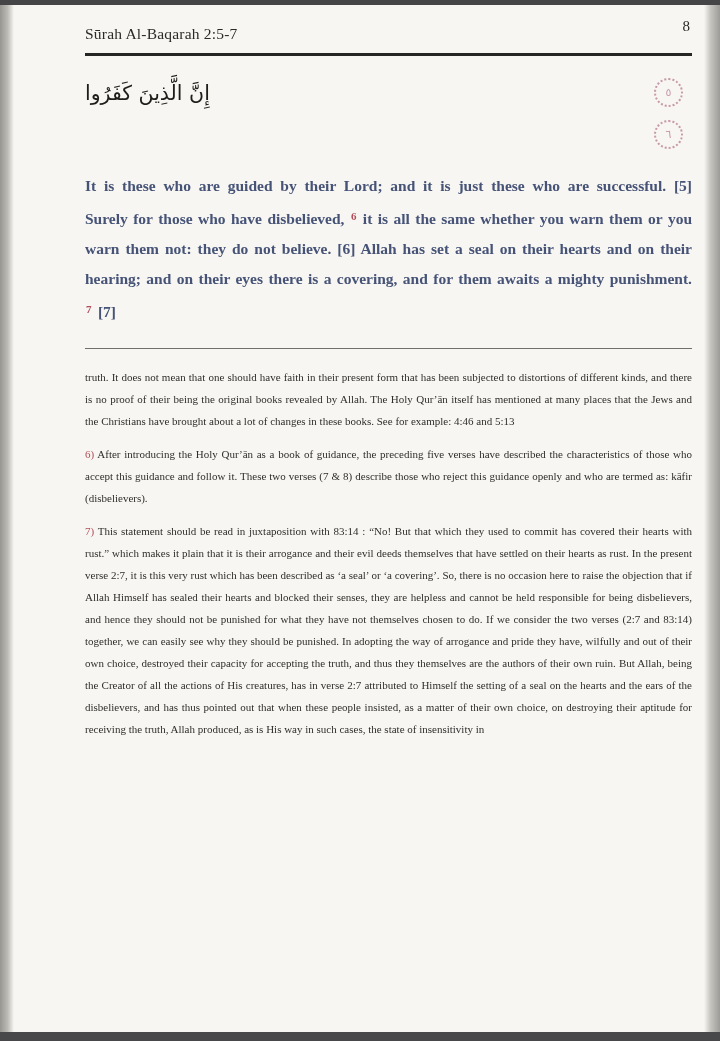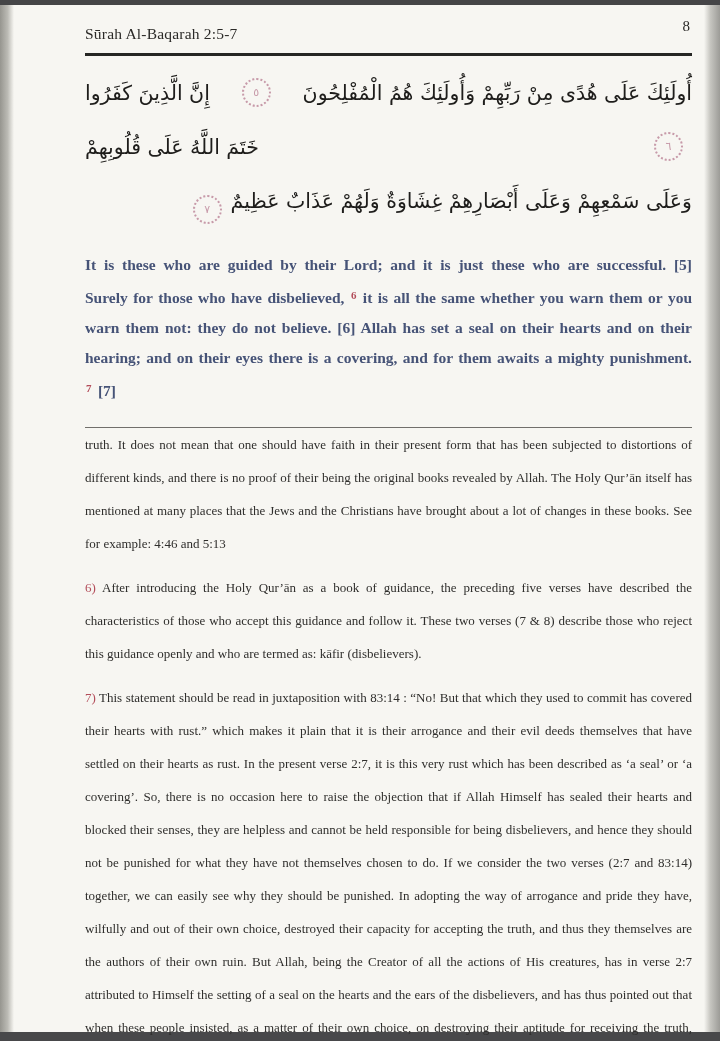--- a/index.html
+++ b/index.html
@@ -40,21 +40,21 @@
     font-family:"DejaVu Sans", sans-serif;
   }
 
   .translation {
     margin-top:22px; font-size:15.5px; font-weight:bold;
     line-height:30px; text-align:justify; word-spacing:1.5px;
     color:var(--trans,#465377);
   }
   .seg-ref { color:var(--ref,#b34d5a); font-size:11px; vertical-align:4px; margin:0 1px; }
 
-  .commentary { margin-top:0; font-size:13px; line-height:33px;
+  .commentary { margin-top:17px; font-size:11px; line-height:22px;
                 text-align:justify; color:#2f2e2c; }
   .commentary p { margin:0 0 11px 0; }
   .seg-fnnum { color:var(--ref,#b34d5a); }
   .seg-italic { }
 </style>
 </head>
 <body>
 
 <div class="screen">
   <div class="edge-top"></div>
@@ -65,29 +65,26 @@
   <div class="content">
 
     <header>
       <div class="title">Sūrah Al-Baqarah 2:5-7</div>
       <div class="pagenum">8</div>
     </header>
     <div class="rule-header"></div>
 
     <div class="quran" dir="rtl">
       <div class="qline qline-justify">
-          <span class="seg seg-ar">أُولَئِكَ عَلَى هُدًى مِنْ رَبِّهِمْ وَأُولَئِكَ هُمُ الْمُفْلِحُونَ</span>
           <span class="seg seg-ayah">٥</span>
           <span class="seg seg-ar">إِنَّ الَّذِينَ كَفَرُوا</span>
         </div>
       <div class="qline qline-justify">
           <span class="seg seg-ayah">٦</span>
-          <span class="seg seg-ar">خَتَمَ اللَّهُ عَلَى قُلُوبِهِمْ</span>
         </div>
-      <div class="qline qline-end"><span class="seg seg-ar">وَعَلَى سَمْعِهِمْ وَعَلَى أَبْصَارِهِمْ غِشَاوَةٌ وَلَهُمْ عَذَابٌ عَظِيمٌ</span><span class="seg seg-ayah">٧</span></div>
     </div>
 
     <div class="translation"><span class="seg seg-normal">It is these who are guided by their Lord; and it is just these who are successful. [5] Surely for those who have disbelieved, </span><span class="seg seg-ref">6</span><span class="seg seg-normal"> it is all the same whether you warn them or you warn them not: they do not believe. [6] Allah has set a seal on their hearts and on their hearing; and on their eyes there is a covering, and for them awaits a mighty punishment. </span><span class="seg seg-ref">7</span><span class="seg seg-normal"> [7]</span></div>
 
     <div class="rule-thin"></div>
 
     <div class="commentary">
       <p><span class="seg seg-normal">truth. It does not mean that one should have faith in their present form that has been subjected to distortions of different kinds, and there is no proof of their being the original books revealed by Allah. The Holy Qur’ān itself has mentioned at many places that the Jews and the Christians have brought about a lot of changes in these books. See for example: 4:46 and 5:13</span></p>
       <p><span class="seg seg-fnnum">6)</span><span class="seg seg-normal"> After introducing the Holy Qur’ān as a book of guidance, the preceding five verses have described the characteristics of those who accept this guidance and follow it. These two verses (7 &amp; 8) describe those who reject this guidance openly and who are termed as: </span><span class="seg seg-italic">kāfir</span><span class="seg seg-normal"> (disbelievers).</span></p>
       <p><span class="seg seg-fnnum">7)</span><span class="seg seg-normal"> This statement should be read in juxtaposition with 83:14 : “No! But that which they used to commit has covered their hearts with rust.” which makes it plain that it is their arrogance and their evil deeds themselves that have settled on their hearts as rust. In the present verse 2:7, it is this very rust which has been described as ‘a seal’ or ‘a covering’. So, there is no occasion here to raise the objection that if Allah Himself has sealed their hearts and blocked their senses, they are helpless and cannot be held responsible for being disbelievers, and hence they should not be punished for what they have not themselves chosen to do. If we consider the two verses (2:7 and 83:14) together, we can easily see why they should be punished. In adopting the way of arrogance and pride they have, wilfully and out of their own choice, destroyed their capacity for accepting the truth, and thus they themselves are the authors of their own ruin. But Allah, being the Creator of all the actions of His creatures, has in verse 2:7 attributed to Himself the setting of a seal on the hearts and the ears of the disbelievers, and has thus pointed out that when these people insisted, as a matter of their own choice, on destroying their aptitude for receiving the truth, Allah produced, as is His way in such cases, the state of insensitivity in</span></p>

